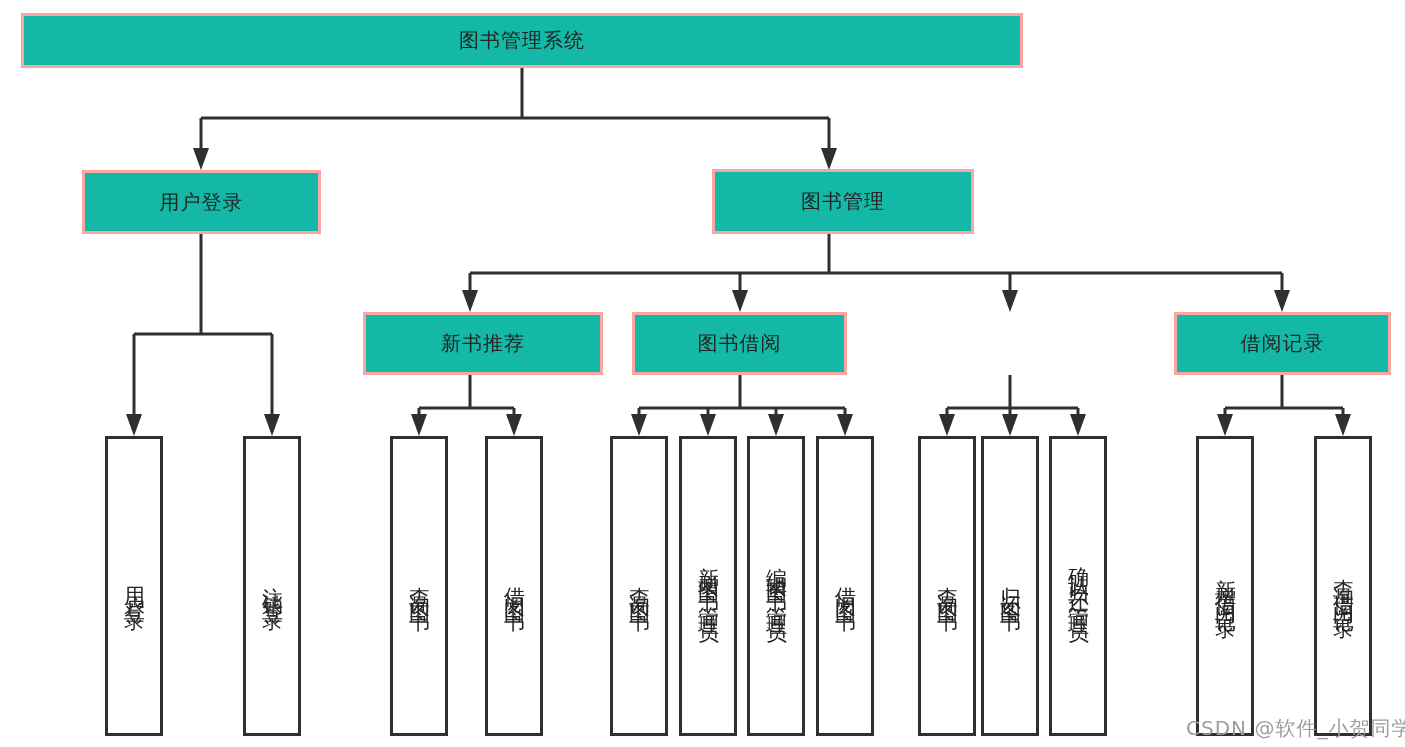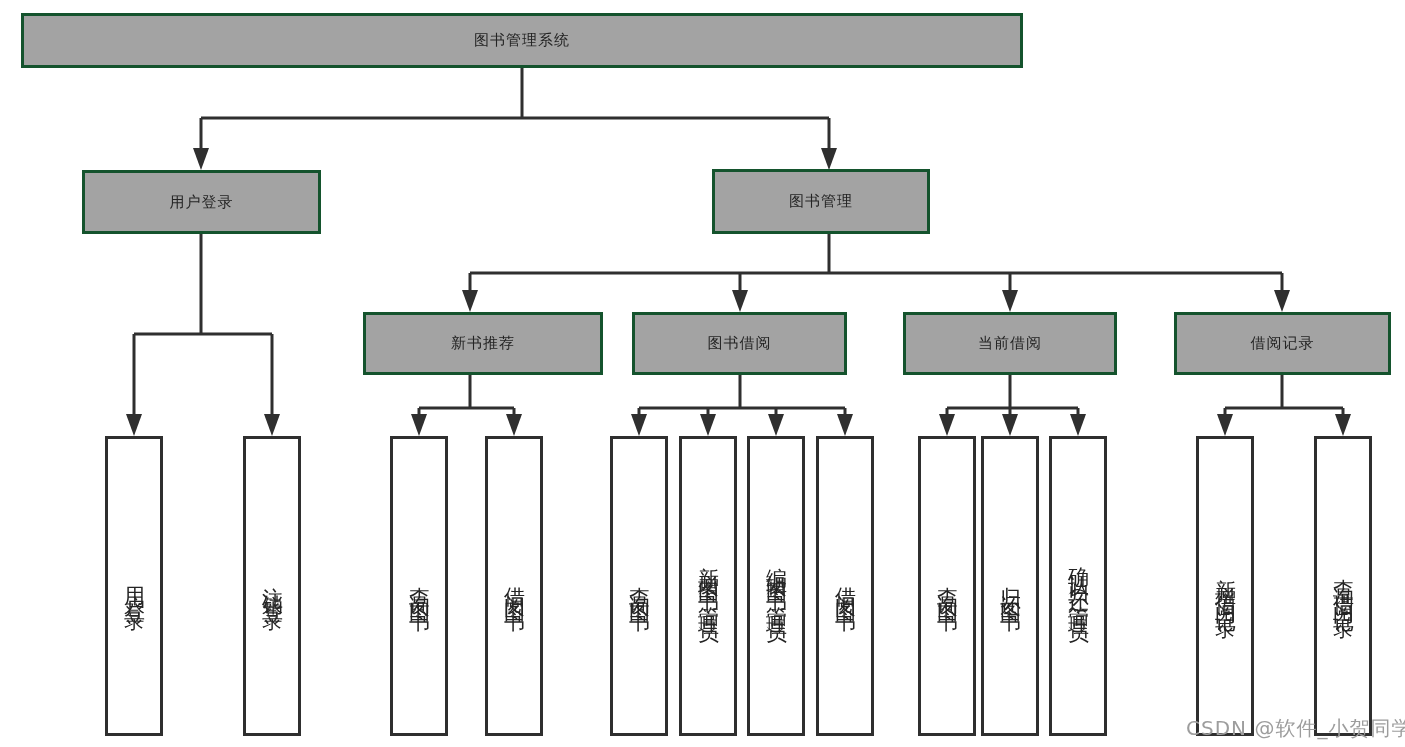--- a/index.html
+++ b/index.html
@@ -13,28 +13,28 @@
   }
   #connectors {
     position: absolute;
     left: 0; top: 0;
     width: 1405px; height: 747px;
   }
   #connectors path, #connectors line { stroke: #2f2f2f; stroke-width: 3; fill: none; }
   #connectors polygon { fill: #2f2f2f; stroke: none; }
   .box {
     position: absolute;
-    background: #a3a3a3;
-    border: 3px solid #14532d;
+    background: #14b8a6;
+    border: 3px solid #fca5a5;
     box-sizing: border-box;
     display: flex;
     align-items: center;
     justify-content: center;
     color: #242424;
-    font-size: 15px;
+    font-size: 20px;
     letter-spacing: 1px;
     white-space: nowrap;
   }
   .leaf {
     position: absolute;
     top: 436px;
     width: 58px;
     height: 300px;
     background: #ffffff;
     border: 3px solid #2f2f2f;
@@ -119,25 +119,24 @@
 
     <line x1="1225" y1="408" x2="1225" y2="418"></line>
       <polygon points="1217,414 1233,414 1225,436"></polygon>
     <line x1="1343" y1="408" x2="1343" y2="418"></line>
       <polygon points="1335,414 1351,414 1343,436"></polygon>
   </svg>
 
   <div class="box" style="left:21px; top:13px; width:1002px; height:55px;">图书管理系统</div>
 
   <div class="box" style="left:82px; top:170px; width:239px; height:64px;">用户登录</div>
-  <div class="box" style="left:712px; top:169px; width:218px; height:65px;">图书管理</div>
+  <div class="box" style="left:712px; top:169px; width:262px; height:65px;">图书管理</div>
 
   <div class="box" style="left:363px; top:312px; width:240px; height:63px;">新书推荐</div>
   <div class="box" style="left:632px; top:312px; width:215px; height:63px;">图书借阅</div>
-  <div class="box" style="left:903px; top:312px; width:214px; height:63px;">当前借阅</div>
   <div class="box" style="left:1174px; top:312px; width:217px; height:63px;">借阅记录</div>
 
   <div class="leaf" style="left:105px;">
     <span class="vtext">用户登录</span>
   </div>
   <div class="leaf" style="left:243px;">
     <span class="vtext">注销登录</span>
   </div>
 
   <div class="leaf" style="left:390px;">

